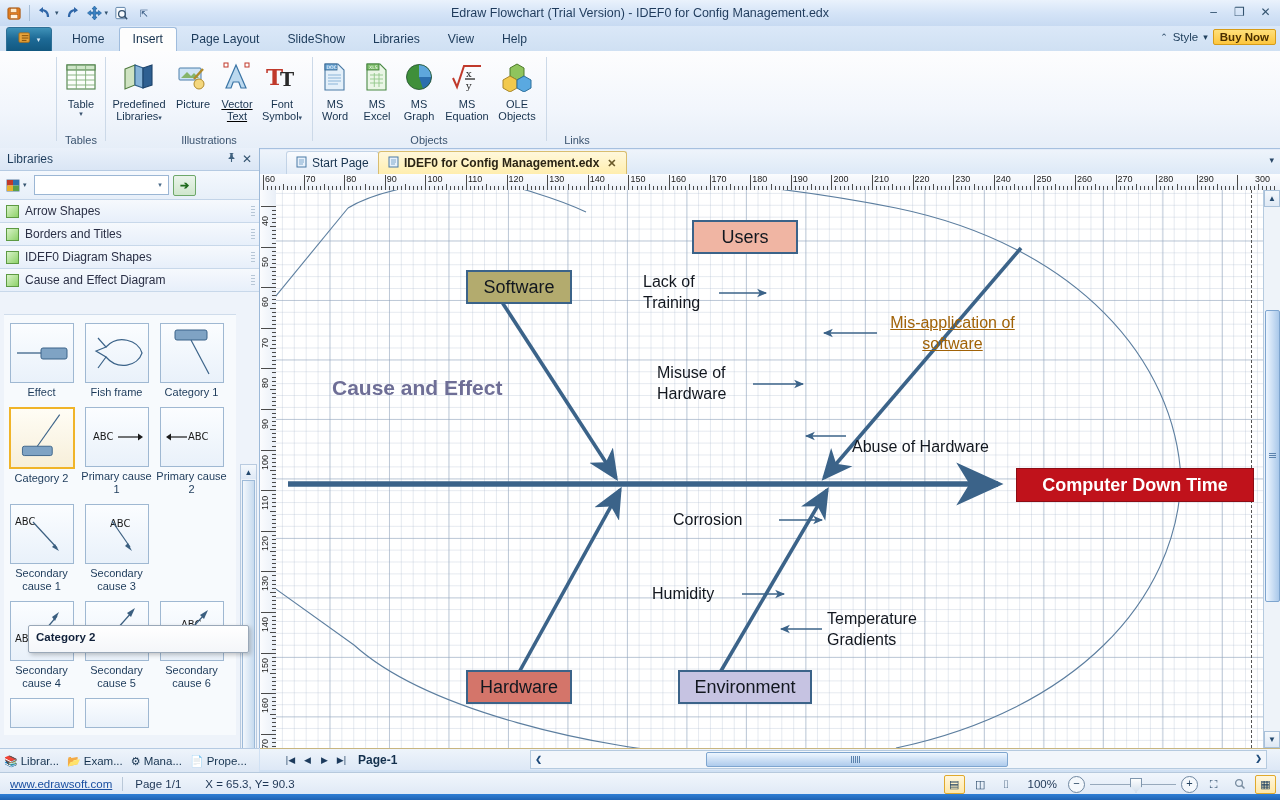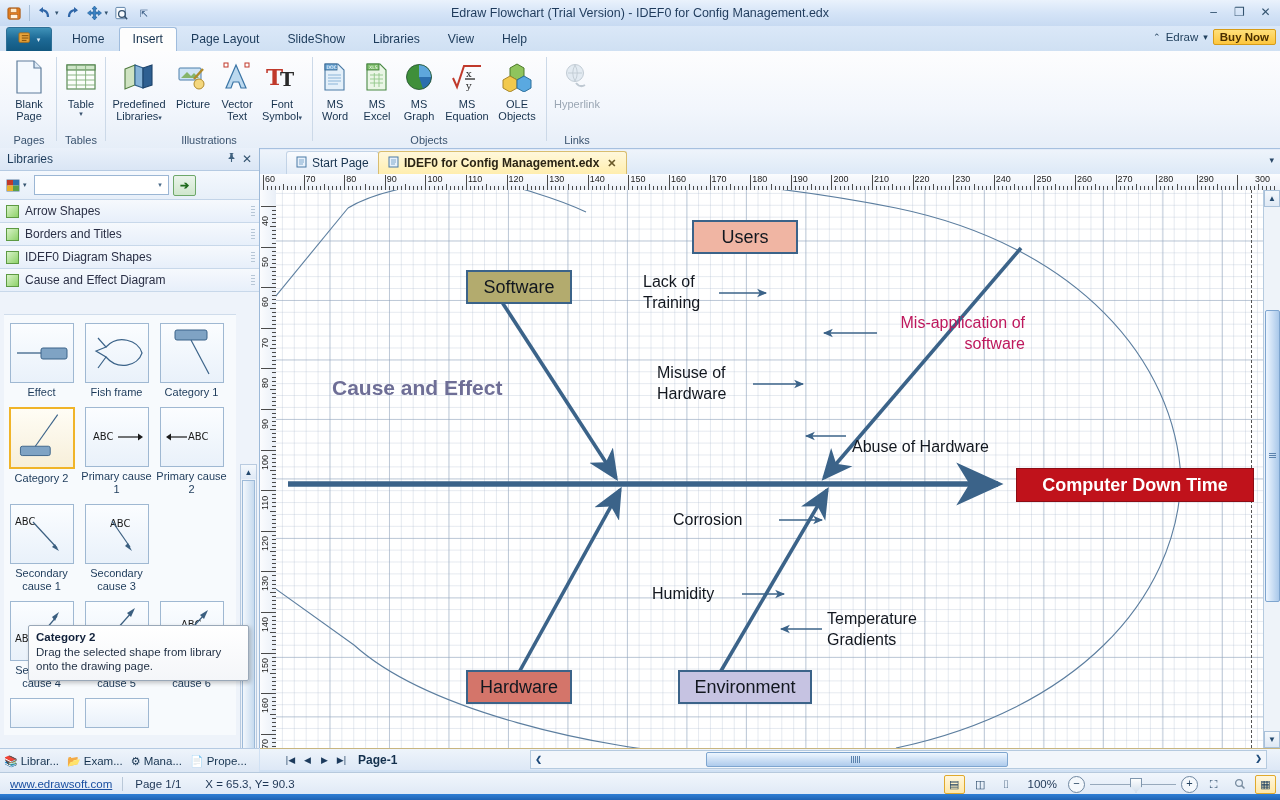--- a/index.html
+++ b/index.html
@@ -89,21 +89,21 @@
   .libcat .sq{width:11px;height:11px;background:linear-gradient(135deg,#d9f2c9,#8ed26a);
               border:1px solid #5d9a43;}
   .libcat .cn{font-size:12px;color:#2a2f45;}
   .libcat .grip{position:absolute;right:4px;top:6px;width:4px;height:10px;
                 background:repeating-linear-gradient(180deg,#b6c6d6 0 1px,transparent 1px 3px);}
   .shapes-wrap{position:absolute;left:6px;top:314px;width:253px;height:420px;
                background:#f7fafd;border-top:1px solid #cfdceb;}
   .srow{display:flex;gap:0px;}
   .scell{width:75px;display:flex;flex-direction:column;align-items:center;padding-top:8px;}
   .sbox{width:62px;height:58px;background:linear-gradient(180deg,#fbfdff 0%,#e9f1fa 100%);
-        border:1px solid #9fb8d2;position:relative;overflow:hidden;}
+        border:1px solid #9fb8d2;position:relative;overflow:hidden;text-align:center;}
   .scell.sel .sbox{border:2px solid #f0b429;background:linear-gradient(180deg,#fffdf5,#f7efda);}
   .scell .cap{font-size:11px;color:#1c3a5a;text-align:center;line-height:13px;margin-top:3px;}
   .vscroll{position:absolute;right:2px;top:316px;width:15px;height:406px;background:#eef3f9;
            border:1px solid #b9cbe0;}
   .vscroll .ar{height:14px;display:flex;align-items:center;justify-content:center;
                font-size:8px;color:#24496e;background:linear-gradient(180deg,#f4f8fc,#dfe9f5);cursor:pointer;}
   .vscroll .thumb{position:absolute;left:1px;top:15px;width:11px;height:320px;
            background:linear-gradient(90deg,#f2f7fc,#c7dbef);border:1px solid #9dbad8;}
 
   .tooltip{position:absolute;left:28px;top:477px;width:205px;
@@ -272,42 +272,28 @@
       <div class="tab">Home</div>
       <div class="tab active">Insert</div>
       <div class="tab">Page Layout</div>
       <div class="tab">SlideShow</div>
       <div class="tab">Libraries</div>
       <div class="tab">View</div>
       <div class="tab">Help</div>
     </div>
     <div class="rtright">
       <span class="chev">⌃</span>
-      <span>Edraw</span>
+      <span>Style</span>
       <span class="chev">▾</span>
       <span class="buynow">Buy Now</span>
     </div>
   </div>
 
   <div class="ribbon">
 
-    <div class="rgroup" style="left:2px;width:54px;">
-      <div class="rgbody">
-        <div class="ritem">
-          <div class="ico">
-            <svg width="30" height="34" viewBox="0 0 30 34">
-                <path d="M3 1 h17 l7 7 v25 h-24 Z" fill="#f4f9fe" stroke="#5f7d9c" stroke-width="1.2"></path>
-                <path d="M20 1 v7 h7" fill="#dce9f5" stroke="#5f7d9c" stroke-width="1.2"></path>
-              </svg>
-          </div>
-          <div class="lbl">Blank<br>Page</div>
-        </div>
-      </div>
-      <div class="rglabel">Pages</div>
-    </div>
     <div class="rgsep" style="left:56px;"></div>
 
     <div class="rgroup" style="left:58px;width:46px;">
       <div class="rgbody">
         <div class="ritem" style="width:46px;">
           <div class="ico">
             <svg width="30" height="26" viewBox="0 0 30 26">
                 <rect x="1" y="1" width="28" height="24" fill="#fbfefb" stroke="#5a8a55" stroke-width="1.2"></rect>
                 <rect x="1" y="1" width="28" height="5" fill="#cfe6c9" stroke="#5a8a55" stroke-width="1.2"></rect>
                 <path d="M10.3 1 v24 M19.6 1 v24 M1 11 h28 M1 16 h28 M1 21 h28" stroke="#7fae79" stroke-width=".9"></path>
@@ -337,21 +323,21 @@
           <div class="ico">
             <svg width="32" height="28" viewBox="0 0 32 28">
                 <rect x="2" y="5" width="22" height="12" rx="1" fill="#cfe4f5" stroke="#4d7fab" stroke-width="1"></rect>
                 <path d="M4 15 l6 -6 4 4 3 -3 5 5 z" fill="#86b56a"></path>
                 <path d="M17 16 l9 -10" stroke="#b08a2a" stroke-width="2.4"></path>
                 <circle cx="22" cy="21" r="5" fill="#f4d77e" stroke="#b08a2a"></circle>
               </svg>
           </div>
           <div class="lbl">Picture</div>
         </div>
-        <div class="ritem" style="width:42px;">
+        <div class="ritem" style="width:42px;text-decoration:underline;">
           <div class="ico">
             <svg width="28" height="30" viewBox="0 0 28 30">
                 <path d="M13 3 L3 26 h5 l2.2 -6 h5.6 l2.2 6 h5 Z" fill="#bcd9ef" stroke="#3a74a5" stroke-width="1.2"></path>
                 <rect x="1" y="1" width="4" height="4" fill="#fff" stroke="#c0392b"></rect>
                 <rect x="22" y="1" width="4" height="4" fill="#fff" stroke="#c0392b"></rect>
               </svg>
           </div>
           <div class="lbl">Vector<br>Text</div>
         </div>
         <div class="ritem" style="width:48px;">
@@ -423,32 +409,20 @@
               </svg>
           </div>
           <div class="lbl">OLE<br>Objects</div>
         </div>
       </div>
       <div class="rglabel">Objects</div>
     </div>
     <div class="rgsep" style="left:546px;"></div>
 
     <div class="rgroup" style="left:548px;width:58px;">
-      <div class="rgbody">
-        <div class="ritem dis" style="width:58px;">
-          <div class="ico">
-            <svg width="30" height="30" viewBox="0 0 30 30" opacity=".52">
-                <circle cx="13" cy="11" r="8.5" fill="#cfdde8" stroke="#8d9fae" stroke-width="1"></circle>
-                <path d="M6 11 h14 M13 3 q4.5 8 0 16 q-4.5 -8 0 -16" fill="none" stroke="#8d9fae" stroke-width=".9"></path>
-                <path d="M14 21 q4 5 9 2" stroke="#8d9fae" stroke-width="2" fill="none"></path>
-              </svg>
-          </div>
-          <div class="lbl">Hyperlink</div>
-        </div>
-      </div>
       <div class="rglabel">Links</div>
     </div>
   </div>
 
   <div class="libpanel">
     <div class="libhdr">
       <div class="t">Libraries</div>
       <div class="b">
         <svg width="11" height="11" viewBox="0 0 12 12">
             <path d="M4 1 h4 v1 h-.8 l.4 3.4 1.6 1.2 v.9 H6.6 V11 H5.4 V7.5 H2.8 v-.9 l1.6 -1.2 .4 -3.4 H4 Z" fill="#41627f"></path>
@@ -629,21 +603,20 @@
     </div>
 
     <div class="vscroll" style="top:316px;height:404px;">
       <div class="ar">▲</div>
       <div class="thumb"></div>
 
     </div>
 
     <div class="tooltip">
       <div class="tt">Category 2</div>
-      <div class="td">Drag the selected shape from library onto the drawing page.</div>
     </div>
   </div>
 
   <div class="libtabs">
     <div class="libtab">
       <span class="ti">📚</span>
       <span>Librar...</span>
     </div>
     <div class="libtab">
       <span class="ti">📂</span>
@@ -1201,21 +1174,21 @@
     </div>
 
     <div style="position:absolute;left:402px;top:480px;width:130px;height:30px;
                 background:#c6c3e2;border:2.5px solid #3b6389;
                 display:flex;align-items:center;justify-content:center;">
       <span style="font-size:18px;color:#12171f;">Environment</span>
     </div>
 
     <div style="position:absolute;left:367px;top:81px;width:80px;font-size:16px;color:#12171f;line-height:21px;text-align:left;">Lack of Training</div>
 
-    <div style="position:absolute;left:604px;top:122px;width:145px;font-size:16px;color:#be185d;line-height:21px;text-align:right;">Mis-application of software</div>
+    <div style="position:absolute;left:604px;top:122px;width:145px;font-size:16px;color:#a16207;line-height:21px;text-align:center;text-decoration:underline;">Mis-application of software</div>
 
     <div style="position:absolute;left:381px;top:172px;width:96px;font-size:16px;color:#12171f;line-height:21px;text-align:left;">Misuse of Hardware</div>
 
     <div style="position:absolute;left:576px;top:246px;width:180px;font-size:16px;color:#12171f;line-height:21px;white-space:nowrap;">Abuse of Hardware</div>
 
     <div style="position:absolute;left:397px;top:319px;width:105px;font-size:16px;color:#12171f;line-height:21px;">Corrosion</div>
 
     <div style="position:absolute;left:376px;top:393px;width:90px;font-size:16px;color:#12171f;line-height:21px;">Humidity</div>
 
     <div style="position:absolute;left:551px;top:418px;width:120px;font-size:16px;color:#12171f;line-height:21px;text-align:left;">Temperature Gradients</div>

